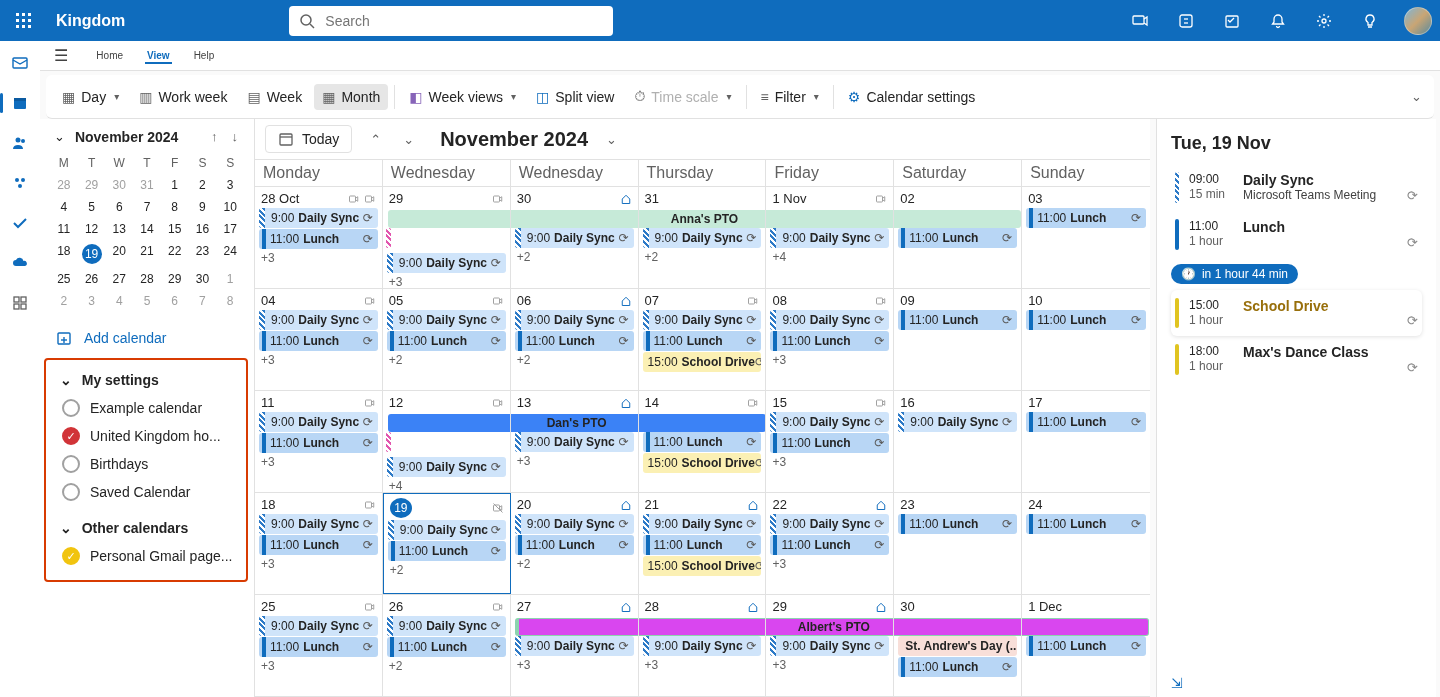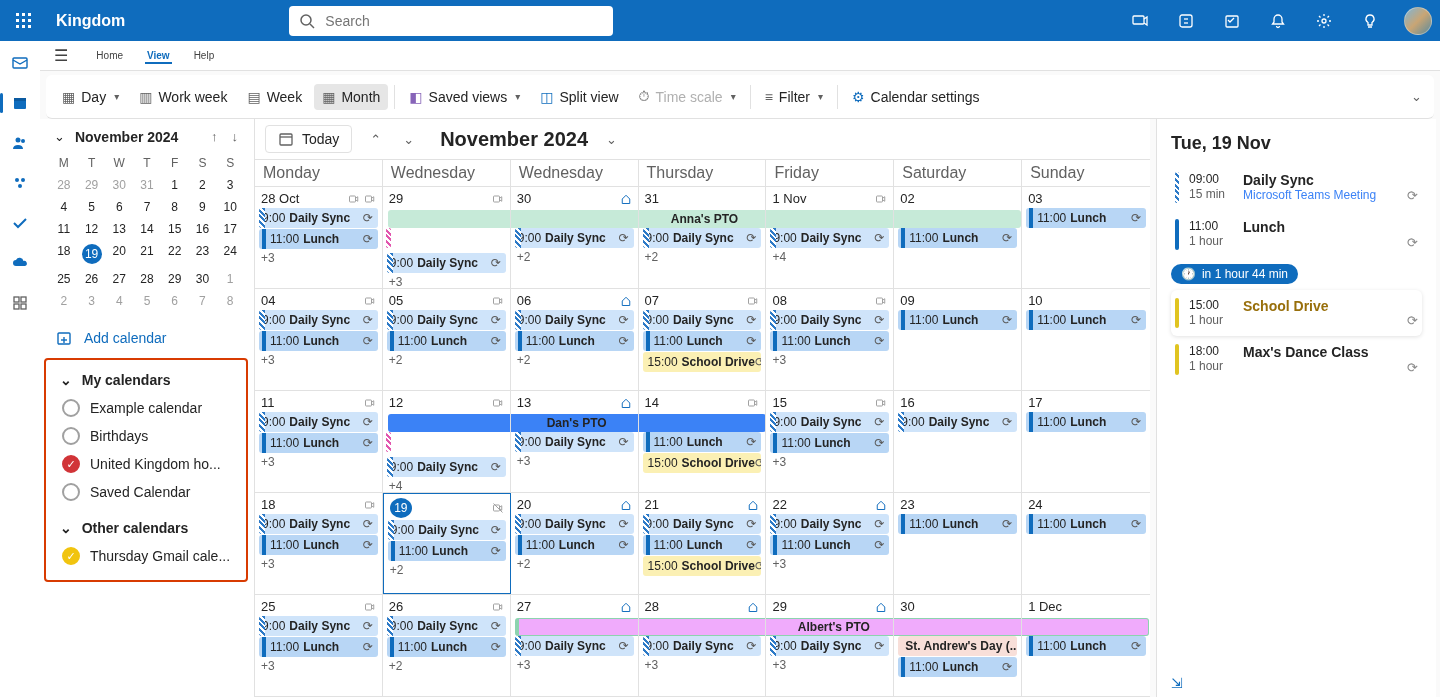--- a/index.html
+++ b/index.html
@@ -82,21 +82,21 @@
   .cell.today{border:1px solid var(--blue)}
   .datenum{font-size:13px;font-weight:400;padding:2px 4px 1px;display:flex;align-items:center;gap:4px}
   .datenum .ci{margin-left:auto;display:flex;gap:4px;color:#9e9e9e}
   .pill-today{display:inline-block;min-width:22px;height:20px;line-height:20px;text-align:center;background:var(--blue);color:#fff;border-radius:50%;font-size:12px}
   .ev{display:flex;align-items:center;height:20px;font-size:12px;border-radius:3px;margin:1px 2px;overflow:hidden;
       background:var(--blue-lgt);position:relative;padding:0 3px}
   .ev .stripe{position:absolute;left:0;top:0;bottom:0;width:6px;
     background:repeating-linear-gradient(45deg,#2d7ac7 0 2px,#fff 2px 4px)}
   .ev.lunch{background:#b8d6f5}
   .ev.lunch .bar{width:4px;height:100%;background:var(--blue);margin-right:4px;flex:0 0 auto}
-  .ev .t{font-weight:400;margin-left:0;white-space:nowrap}
+  .ev .t{font-weight:400;margin-left:9px;white-space:nowrap}
   .ev .lbl{font-weight:600;margin-left:4px;white-space:nowrap}
   .ev .rec{margin-left:auto;margin-right:2px;color:#5b5b5b}
   .ev.yellow{background:var(--yellow)}
   .ev.yellow .bar{width:4px;height:100%;background:#e0c421;margin-right:2px}
   .ev.orange-pill{background:#f8dfd9}
   .ev.orange-pill .bar{width:4px;height:100%;background:var(--orange);margin-right:4px}
   .more{font-size:12px;text-align:left;padding:1px 4px;color:#616161}
   .tinybar{width:5px;height:20px;border-radius:2px;margin:1px;
     background:repeating-linear-gradient(45deg,#e256ae 0 2px,#fff 2px 4px);display:inline-block}
 
@@ -107,21 +107,21 @@
   .ag-item.hl{background:#fff;box-shadow:0 1px 4px rgba(0,0,0,.12)}
   .ag-item .lbar{width:4px;border-radius:2px}
   .ag-item .lbar.striped{background:repeating-linear-gradient(45deg,#2d7ac7 0 2px,#fff 2px 4px)}
   .ag-item .lbar.blue{background:var(--blue)}
   .ag-item .lbar.yellow{background:#e0c421}
   .ag-item .when{width:44px;font-size:12px;color:#242424}
   .ag-item .when .sub{color:#616161;font-size:12px;line-height:1.4}
   .ag-item .what{flex:1}
   .ag-item .what .ttl{font-weight:600;font-size:14px}
   .ag-item .what .ttl.yc{color:#986f0b}
-  .ag-item .what .sub{color:#3b82f6;font-size:12px}
+  .ag-item .what .sub{color:#404040;font-size:12px}
   .ag-item .rec{color:#8a8a8a;align-self:flex-end}
   .chip{display:inline-flex;align-items:center;gap:6px;background:var(--blue);color:#fff;font-size:12px;
         padding:3px 10px;border-radius:12px;margin:6px 0}
   .ag-foot{position:absolute;bottom:6px;left:14px;color:var(--blue);font-size:14px}
 
   
   .i16{width:16px;height:16px}
 </style>
 </head>
 <body>
@@ -262,21 +262,21 @@
         <span class="ico">▤</span>
         <span>Week</span>
       </div>
     <div class="tbtn active">
         <span class="ico">▦</span>
         <span>Month</span>
       </div>
     <div class="divider-v"></div>
     <div class="tbtn">
         <span class="ico purple">◧</span>
-        <span>Saved views</span>
+        <span>Week views</span>
         <span class="chev">▾</span>
       </div>
     <div class="tbtn">
         <span class="ico blue">◫</span>
         <span>Split view</span>
       </div>
     <div class="tbtn disabled">
         <span class="ico">⏱</span>
         <span>Time scale</span>
         <span class="chev">▾</span>
@@ -360,49 +360,49 @@
     <svg class="i16" viewBox="0 0 16 16" fill="none" stroke="#0f6cbd" stroke-width="1.4">
         <rect x="2" y="3" width="12" height="11" rx="1"></rect>
         <line x1="8" y1="7" x2="8" y2="13"></line>
         <line x1="5" y1="10" x2="11" y2="10"></line>
       </svg>
     <span>Add calendar</span>
   </div>
   <div class="redbox">
     <div class="cal-group">
       <span>⌄</span>
-      <span>My calendars</span>
+      <span>My settings</span>
     </div>
     <div id="my-cals">
         <div class="cal-item">
           <span class="dot" style="border-color: rgb(160, 160, 160);"></span>
           <span>Example calendar</span>
         </div>
         <div class="cal-item">
+          <span class="dot filled" style="border-color: rgb(209, 52, 56); background: rgb(209, 52, 56);"></span>
+          <span>United Kingdom ho...</span>
+        </div>
+        <div class="cal-item">
           <span class="dot" style="border-color: rgb(160, 160, 160);"></span>
           <span>Birthdays</span>
-        </div>
-        <div class="cal-item">
-          <span class="dot filled" style="border-color: rgb(209, 52, 56); background: rgb(209, 52, 56);"></span>
-          <span>United Kingdom ho...</span>
         </div>
         <div class="cal-item">
           <span class="dot" style="border-color: rgb(160, 160, 160);"></span>
           <span>Saved Calendar</span>
         </div>
       </div>
     <div style="height:8px"></div>
     <div class="cal-group">
       <span>⌄</span>
       <span>Other calendars</span>
     </div>
     <div id="other-cals">
         <div class="cal-item">
           <span class="dot filled" style="border-color: rgb(241, 196, 15); background: rgb(241, 196, 15);"></span>
-          <span>Thursday Gmail cale...</span>
+          <span>Personal Gmail page...</span>
         </div>
       </div>
   </div>
 </div>
 
 <div class="main">
   <div class="main-head">
     <div class="today-btn">
       <svg class="i16" viewBox="0 0 16 16" fill="none" stroke="#616161" stroke-width="1.3">
           <rect x="2" y="3" width="12" height="11" rx="1"></rect>
@@ -947,21 +947,21 @@
             <span class="rec">⟳</span>
           </div>
           <div class="ev lunch">
             <span class="bar"></span>
             <span class="t" style="margin-left:0">11:00</span>
             <span class="lbl">Lunch</span>
             <span class="rec">⟳</span>
           </div>
           <div class="more">+2</div>
         </div>
-        <div class="ev" style="background: #f0abfc; justify-content: center; position: absolute; height: 18px; font-weight: 600; border-width: 1px 1px 1px 4px; border-style: solid; border-color: rgb(140, 211, 175); border-image: initial; left: 28.8714%; width: 70.8286%; top: 22px;">Albert's PTO</div>
+        <div class="ev" style="background: #d946ef; justify-content: center; position: absolute; height: 18px; font-weight: 600; border-width: 1px 1px 1px 4px; border-style: solid; border-color: rgb(140, 211, 175); border-image: initial; left: 28.8714%; width: 70.8286%; top: 22px;">Albert's PTO</div>
         <div class="cell">
           <div class="datenum">27<span class="ci">
               <svg width="12" height="12" viewBox="0 0 16 16" fill="none" stroke="#0f6cbd" stroke-width="1.3">
                 <path d="M3 8l5-5 5 5v6H3z"></path>
               </svg>
             </span></div>
           <div style="height: 20px;"></div>
           <div class="ev">
             <span class="stripe"></span>
             <span class="t">9:00</span>

